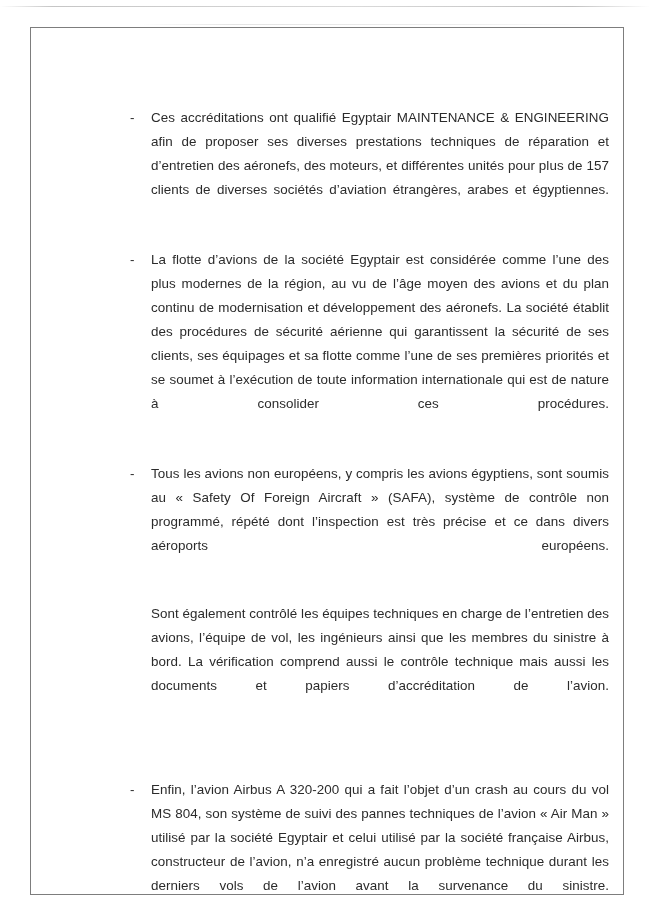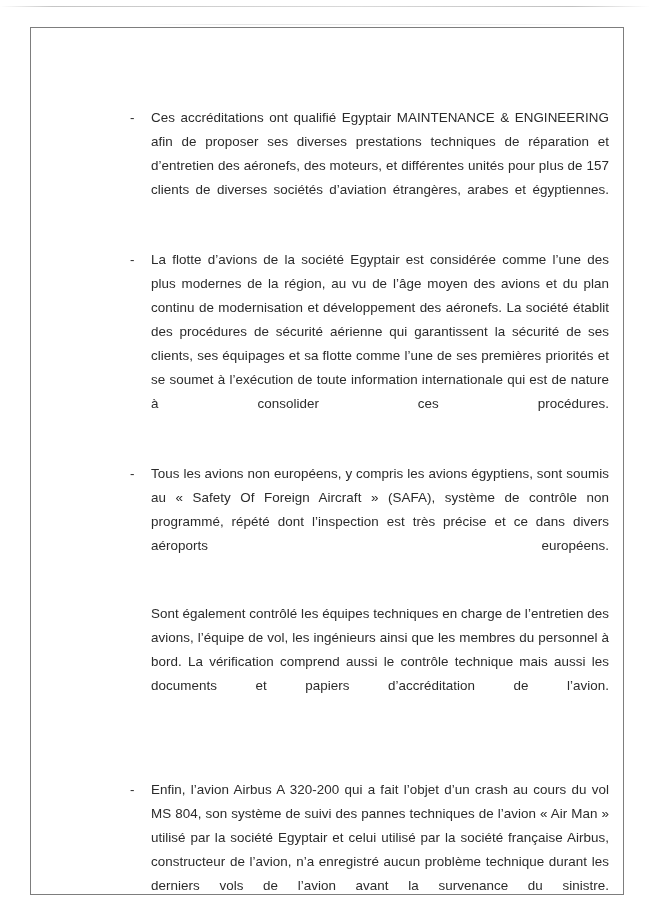--- a/index.html
+++ b/index.html
@@ -125,21 +125,21 @@
     <div class="gap-md"></div>
 
     <div class="para bulleted">
       <span class="bullet-dash">-</span>
       <span class="para-text">Tous les avions non européens, y compris les avions égyptiens, sont soumis au « Safety Of Foreign Aircraft » (SAFA), système de contrôle non programmé, répété dont l’inspection est très précise et ce dans divers aéroports européens.</span>
     </div>
 
     <div class="gap-sm"></div>
 
     <div class="para bulleted">
-      <span class="para-text">Sont également contrôlé les équipes techniques en charge de l’entretien des avions, l’équipe de vol, les ingénieurs ainsi que les membres du personnel à bord. La vérification comprend aussi le contrôle technique mais aussi les documents et papiers d’accréditation de l’avion.</span>
+      <span class="para-text">Sont également contrôlé les équipes techniques en charge de l’entretien des avions, l’équipe de vol, les ingénieurs ainsi que les membres du sinistre à bord. La vérification comprend aussi le contrôle technique mais aussi les documents et papiers d’accréditation de l’avion.</span>
     </div>
 
     <div class="gap-lg"></div>
 
     <div class="para bulleted">
       <span class="bullet-dash">-</span>
       <span class="para-text">Enfin, l’avion Airbus A 320-200 qui a fait l’objet d’un crash au cours du vol MS 804, son système de suivi des pannes techniques de l’avion « Air Man » utilisé par la société Egyptair et celui utilisé par la société française Airbus, constructeur de l’avion, n’a enregistré aucun problème technique durant les derniers vols de l’avion avant la survenance du sinistre.</span>
     </div>
 
   </div>

